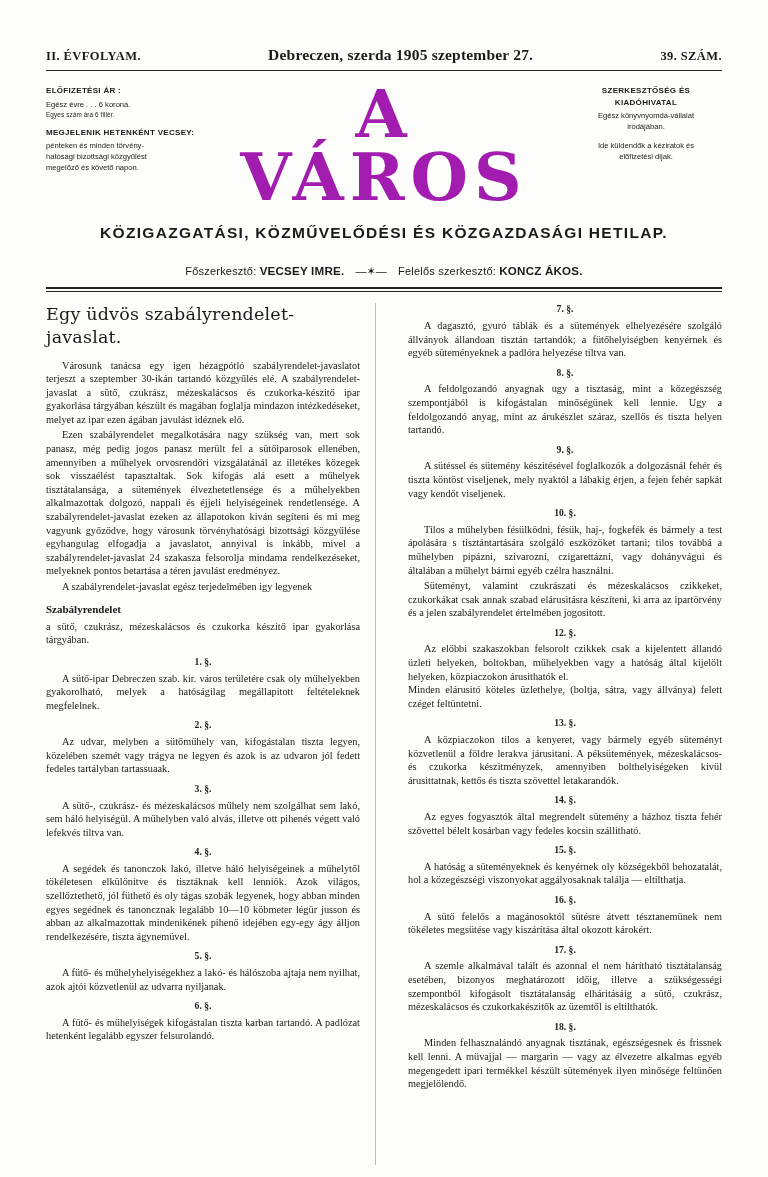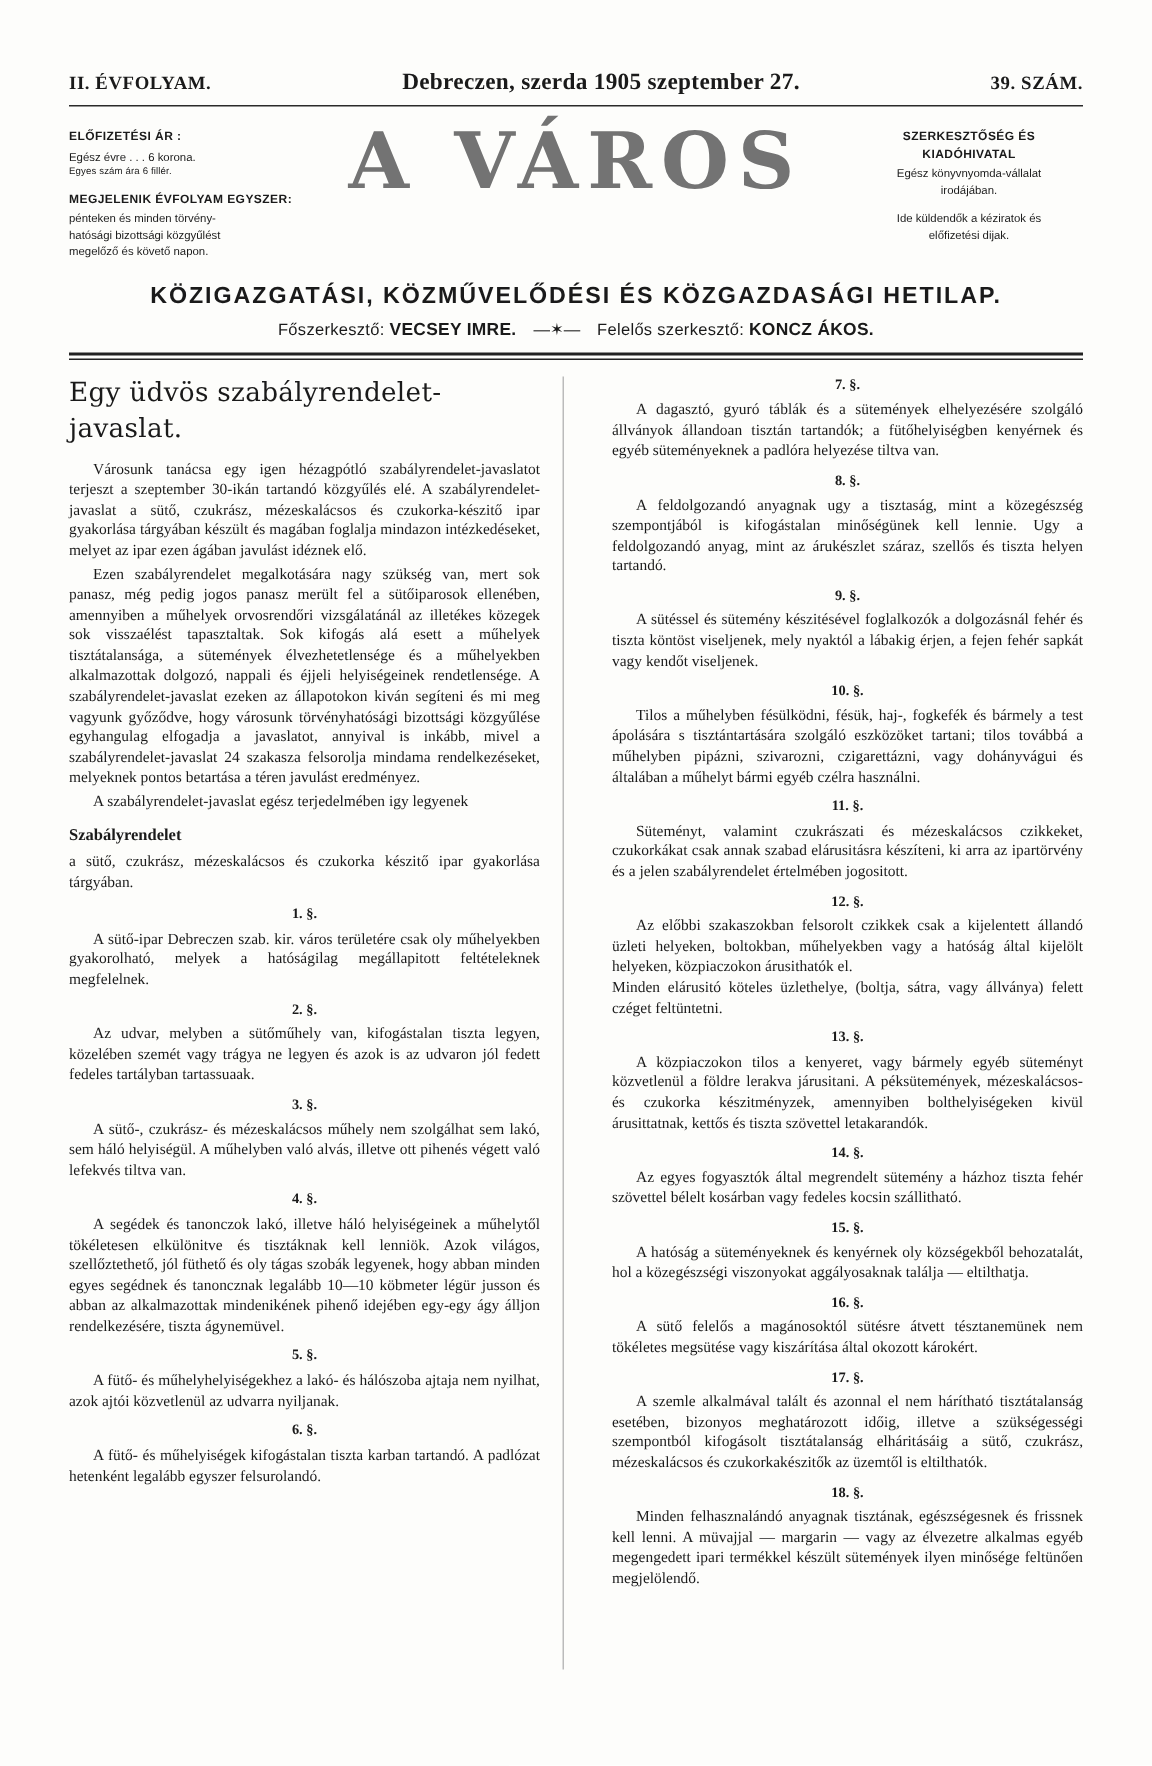--- a/index.html
+++ b/index.html
@@ -73,39 +73,39 @@
     letter-spacing: 0.1px;
   }
   .mh-col .blk { margin-bottom: 8px; }
   .mh-center {
     flex: 1;
     text-align: center;
   }
   .logo {
     font-family: "DejaVu Serif", serif;
     font-weight: bold;
-    font-size: 52px;
+    font-size: 66px;
     line-height: 0.95;
     letter-spacing: 6px;
     margin: 2px 0 0 0;
-    color: #737373;
+    color: #a21caf;
   }
   .tagline {
     text-align: center;
     font-family: "Liberation Sans", sans-serif;
     font-weight: bold;
     font-size: 15.5px;
     letter-spacing: 1.3px;
     margin-top: 16px;
   }
   .editors {
     text-align: center;
     font-family: "Liberation Sans", sans-serif;
     font-size: 11px;
-    margin-top: 6px;
+    margin-top: 22px;
     letter-spacing: 0.2px;
   }
   .editors b { font-size: 11.6px; }
   .editors .star { margin: 0 8px; letter-spacing: 0; }
   .owner {
     text-align: center;
     font-family: "Liberation Sans", sans-serif;
     font-size: 8.6px;
     margin-top: 7px;
     letter-spacing: 0.2px;
@@ -181,21 +181,21 @@
   <div class="rule-thin"></div>
 
   <div class="masthead">
     <div class="mh-col left">
       <div class="blk">
         <div class="hd">ELŐFIZETÉSI ÁR :</div>
         <div>Egész évre . . .  6 korona.</div>
         <div class="tiny">Egyes szám ára 6 fillér.</div>
       </div>
       <div>
-        <div class="hd">MEGJELENIK ÉVFOLYAM EGYSZER:</div>
+        <div class="hd">MEGJELENIK HETENKÉNT VECSEY:</div>
         <div>pénteken és minden törvény-</div>
         <div>hatósági bizottsági közgyűlést</div>
         <div>megelőző és követő napon.</div>
       </div>
     </div>
 
     <div class="mh-center">
       <div class="logo">A VÁROS</div>
     </div>
 
@@ -263,21 +263,20 @@
 
       <div class="para-num">8. §.</div>
       <p>A feldolgozandó anyagnak ugy a tisztaság, mint a közegészség szempontjából is kifogástalan minőségünek kell lennie. Ugy a feldolgozandó anyag, mint az árukészlet száraz, szellős és tiszta helyen tartandó.</p>
 
       <div class="para-num">9. §.</div>
       <p>A sütéssel és sütemény készitésével foglalkozók a dolgozásnál fehér és tiszta köntöst viseljenek, mely nyaktól a lábakig érjen, a fejen fehér sapkát vagy kendőt viseljenek.</p>
 
       <div class="para-num">10. §.</div>
       <p>Tilos a műhelyben fésülködni, fésük, haj-, fogkefék és bármely a test ápolására s tisztántartására szolgáló eszközöket tartani; tilos továbbá a műhelyben pipázni, szivarozni, czigarettázni, vagy dohányvágui és általában a műhelyt bármi egyéb czélra használni.</p>
 
-      <div class="para-num">11. §.</div>
       <p>Süteményt, valamint czukrászati és mézeskalácsos czikkeket, czukorkákat csak annak szabad elárusitásra készíteni, ki arra az ipartörvény és a jelen szabályrendelet értelmében jogositott.</p>
 
       <div class="para-num">12. §.</div>
       <p style="white-space:pre-line">Az előbbi szakaszokban felsorolt czikkek csak a kijelentett állandó üzleti helyeken, boltokban, műhelyekben vagy a hatóság által kijelölt helyeken, közpiaczokon árusithatók el.
 Minden elárusitó köteles üzlethelye, (boltja, sátra, vagy állványa) felett czéget feltüntetni.</p>
 
       <div class="para-num">13. §.</div>
       <p>A közpiaczokon tilos a kenyeret, vagy bármely egyéb süteményt közvetlenül a földre lerakva járusitani. A péksütemények, mézeskalácsos- és czukorka készitményzek, amennyiben bolthelyiségeken kivül árusittatnak, kettős és tiszta szövettel letakarandók.</p>
 
       <div class="para-num">14. §.</div>

